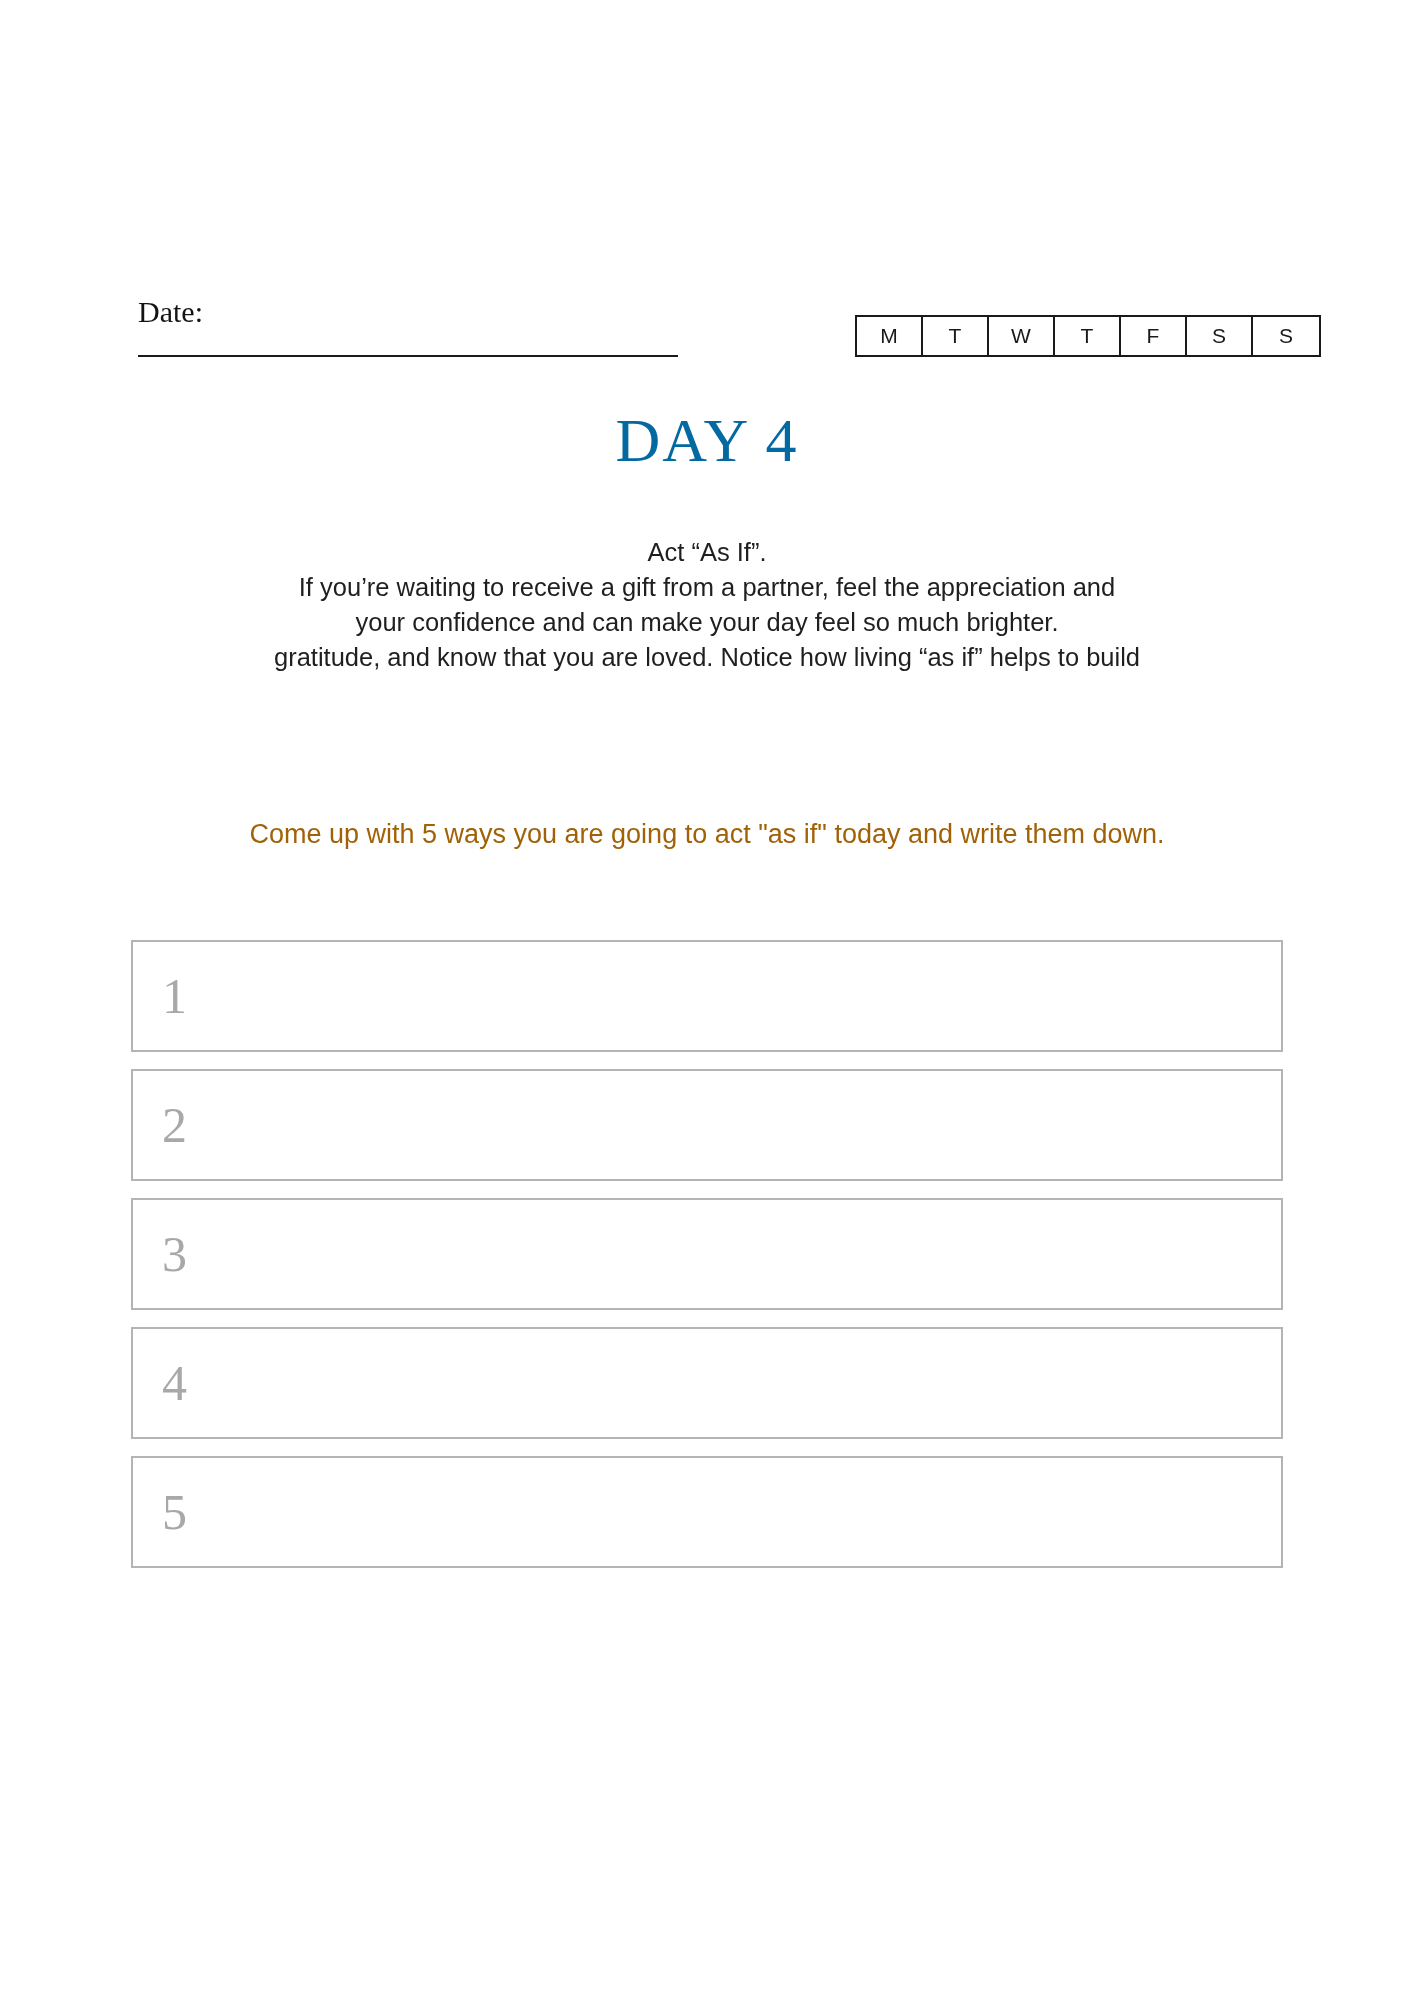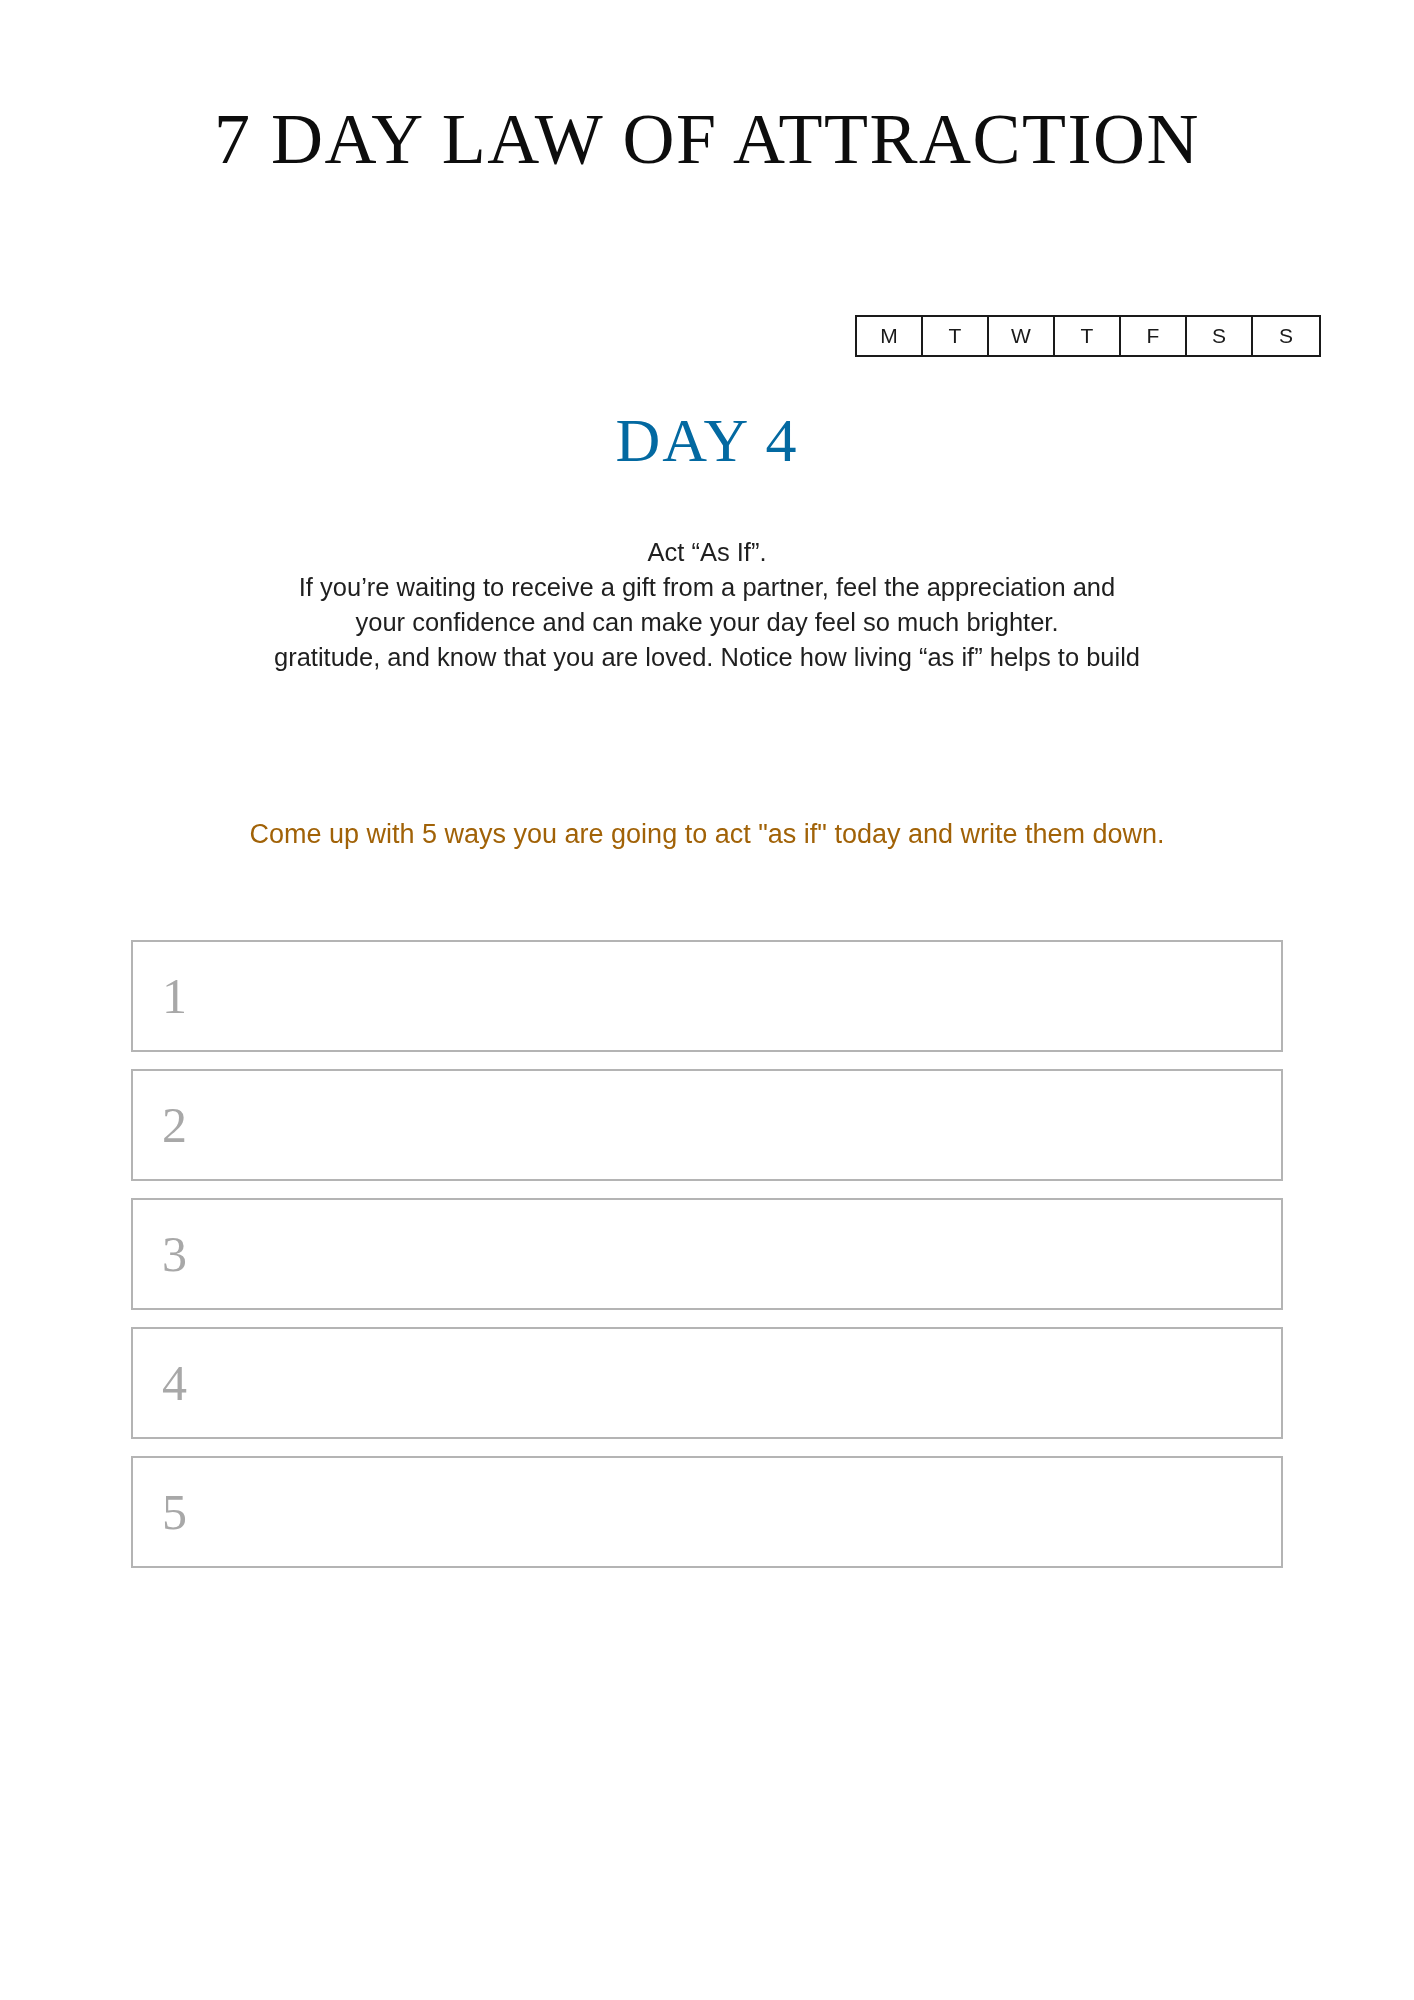--- a/index.html
+++ b/index.html
@@ -164,22 +164,25 @@
     color: #1f1f1f;
     padding: 0 14px;
     box-sizing: border-box;
   }
 </style>
 </head>
 <body>
 
 <div class="page">
 
-  <div class="title">7 DAY LAW OF ATTRACTION</div>
-
+
+  <div class="date-row">
+    <div class="date-label">Date:</div>
+    <div class="date-line"></div>
+  </div>
 
   <div class="dow">
     <div class="dow-cell">M</div>
     <div class="dow-cell">T</div>
     <div class="dow-cell">W</div>
     <div class="dow-cell">T</div>
     <div class="dow-cell">F</div>
     <div class="dow-cell">S</div>
     <div class="dow-cell">S</div>
   </div>

